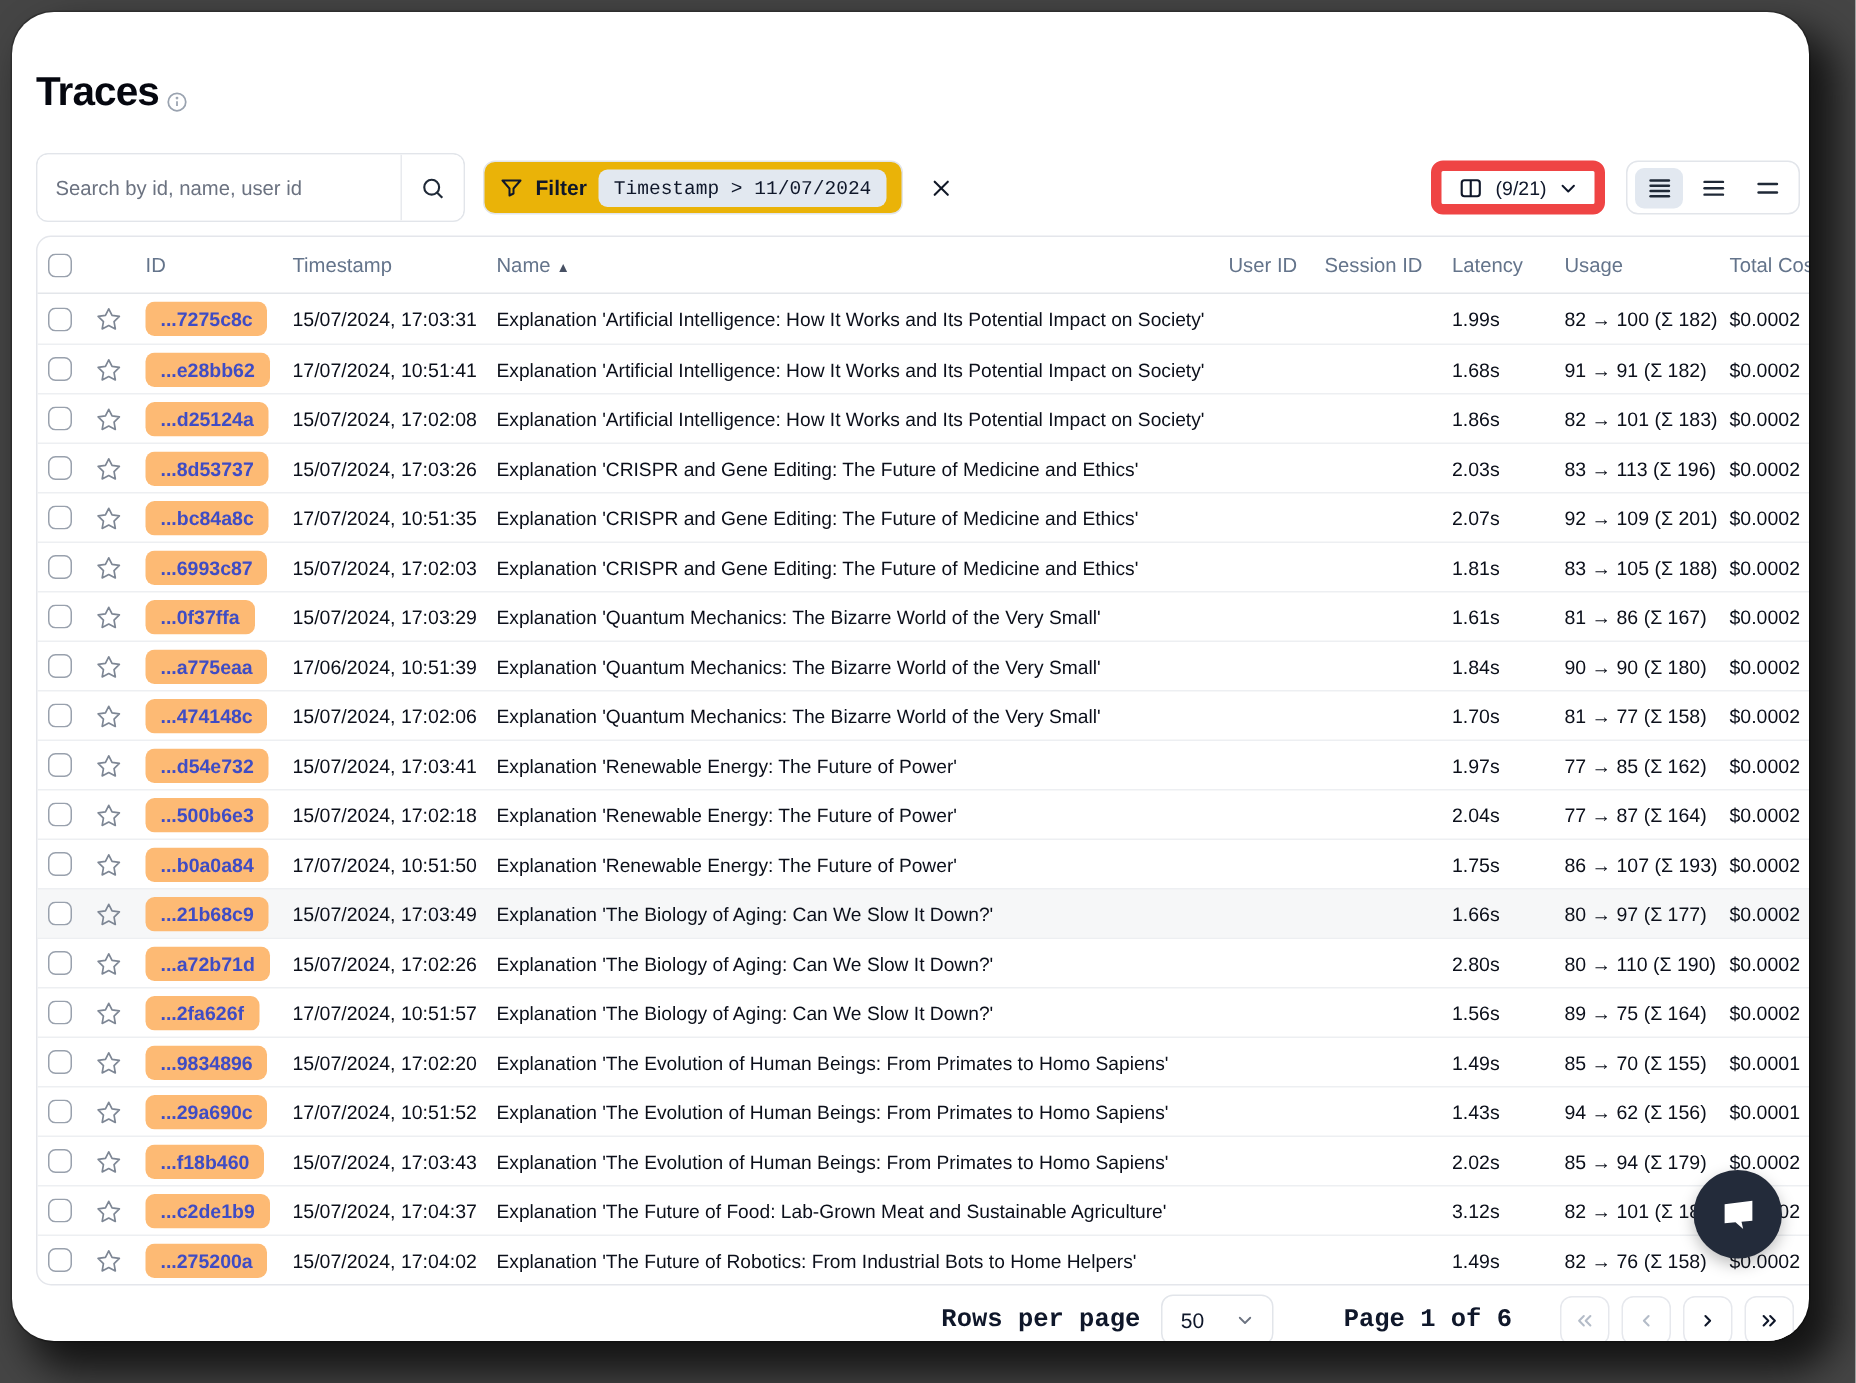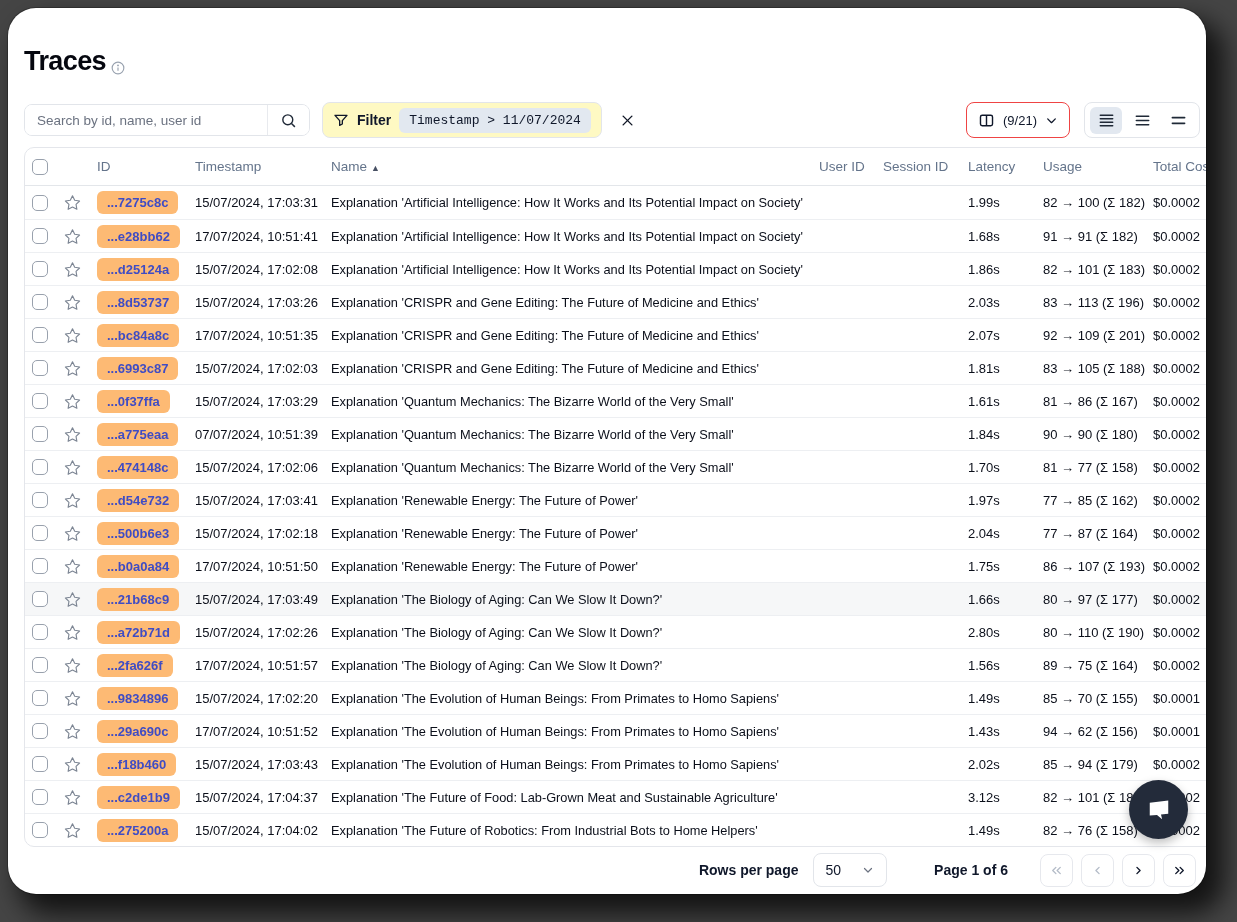--- a/index.html
+++ b/index.html
@@ -17,47 +17,47 @@
   .page { padding:10px 0 0 16px; height:100%; position:relative; }
 
   
   .title-row { display:flex; align-items:flex-end; margin-top:30px; }
   .page-title { font-size:27px; font-weight:800; color:#05070f; letter-spacing:-0.6px; line-height:1; }
   .info-icon { margin-left:5px; margin-top:-4px; color:#9aa3b0; }
 
   
   .toolbar { display:flex; align-items:center; margin-top:27px; padding-right:6px; }
   .search-group {
-    display:flex; align-items:stretch; height:32px; width:286px;
+    display:flex; align-items:stretch; height:46px; width:286px;
     border:1px solid #e2e5ea; border-radius:8px; background:#fff; overflow:hidden;
   }
   .search-input {
     border:none; outline:none; flex:1; padding:0 12px; font-size:13.5px;
     font-family:"Liberation Sans", sans-serif; color:#111827;
   }
   .search-input::placeholder { color:#6b7280; }
   .search-btn {
     width:42px; display:flex; align-items:center; justify-content:center;
     border-left:1px solid #e8eaee; color:#1f2937; background:#fff; cursor:pointer;
   }
   .filter-group {
     display:flex; align-items:center; height:36px; margin-left:12px;
-    border:1px solid #e2e5ea; border-radius:8px; background:#fef9c3; padding:0 10px; gap:8px;
+    border:1px solid #e2e5ea; border-radius:8px; background:#eab308; padding:0 10px; gap:8px;
   }
   .filter-label { font-size:14px; font-weight:600; color:#0f172a; }
   .filter-chip {
     background:#e2e8f0; color:#0f172a; font-size:13px; font-weight:500;
     padding:5px 10px; border-radius:6px; white-space:nowrap;font-family:Liberation Mono, monospace;
   }
   .clear-filter-btn { margin-left:18px; color:#111827; display:flex; align-items:center; cursor:pointer; }
 
   .toolbar-right { margin-left:auto; display:flex; align-items:center; gap:14px; }
   .columns-btn {
     display:flex; align-items:center; gap:8px; height:36px; padding:0 11px;
-    border:1px solid #ef4444; border-radius:8px; background:#fff; cursor:pointer;
+    border:7px solid #ef4444; border-radius:8px; background:#fff; cursor:pointer;
     font-size:13px; color:#0f172a;
   }
   .seg {
     display:flex; align-items:center; gap:4px; height:36px; padding:0 5px;
     border:1px solid #e2e5ea; border-radius:8px; background:#fff;
   }
   .seg-btn {
     width:32px; height:27px; display:flex; align-items:center; justify-content:center;
     border-radius:6px; color:#374151; cursor:pointer; background:transparent;
   }
@@ -91,21 +91,21 @@
     font-size:13px; padding:4px 10px; border-radius:6px; cursor:pointer;
   }
   .sort-arrow { font-size:9px; color:#475063; margin-left:4px; }
   .td-name { font-size:12.8px; }
 
   
   .footer {
     height:46px; display:flex; align-items:center; justify-content:flex-end;
     gap:14px; padding-right:10px; width:1182px;
   }
-  .rows-label, .page-label { font-size:14px; font-weight:600; color:#0f172a; }
+  .rows-label, .page-label { font-size:17px; font-weight:600; color:#0f172a;font-family:Liberation Mono, monospace; }
   .rows-select {
     display:flex; align-items:center; gap:21px; height:34px; padding:0 12px;
     border:1px solid #e2e5ea; border-radius:8px; font-size:14px; color:#0f172a; cursor:pointer;
   }
   .page-label { margin-left:33px; }
   .pager { display:flex; gap:8px; margin-left:18px; }
   .pg-btn {
     width:33px; height:33px; border:1px solid #e6e8ed; border-radius:8px; background:#fff;
     display:flex; align-items:center; justify-content:center; cursor:pointer;
   }
@@ -379,21 +379,21 @@
               <span class="checkbox"></span>
             </div>
     <div class="td td-star">
       <span class="star">
         <svg width="17" height="17" viewBox="0 0 24 24" fill="none" stroke="currentColor" stroke-width="1.6" stroke-linejoin="round">
           <path d="M12 2.6l3.1 6.25 6.9 1-5 4.87 1.18 6.88L12 18.35l-6.18 3.25L7 14.72 2 9.85l6.9-1z"></path>
         </svg>
       </span>
     </div>
     <div class="td td-id"><span class="id-badge">...a775eaa</span></div>
-    <div class="td td-time">07/07/2024, 10:51:39</div>
+    <div class="td td-time">17/06/2024, 10:51:39</div>
     <div class="td td-name">Explanation 'Quantum Mechanics: The Bizarre World of the Very Small'</div>
     <div class="td td-user"></div>
     <div class="td td-session"></div>
     <div class="td td-latency">1.84s</div>
     <div class="td td-usage">90 → 90 (Σ 180)</div>
     <div class="td td-cost">$0.0002</div>
   </div>
           <div class="tr">
     <div class="td td-check">
               <span class="checkbox"></span>

